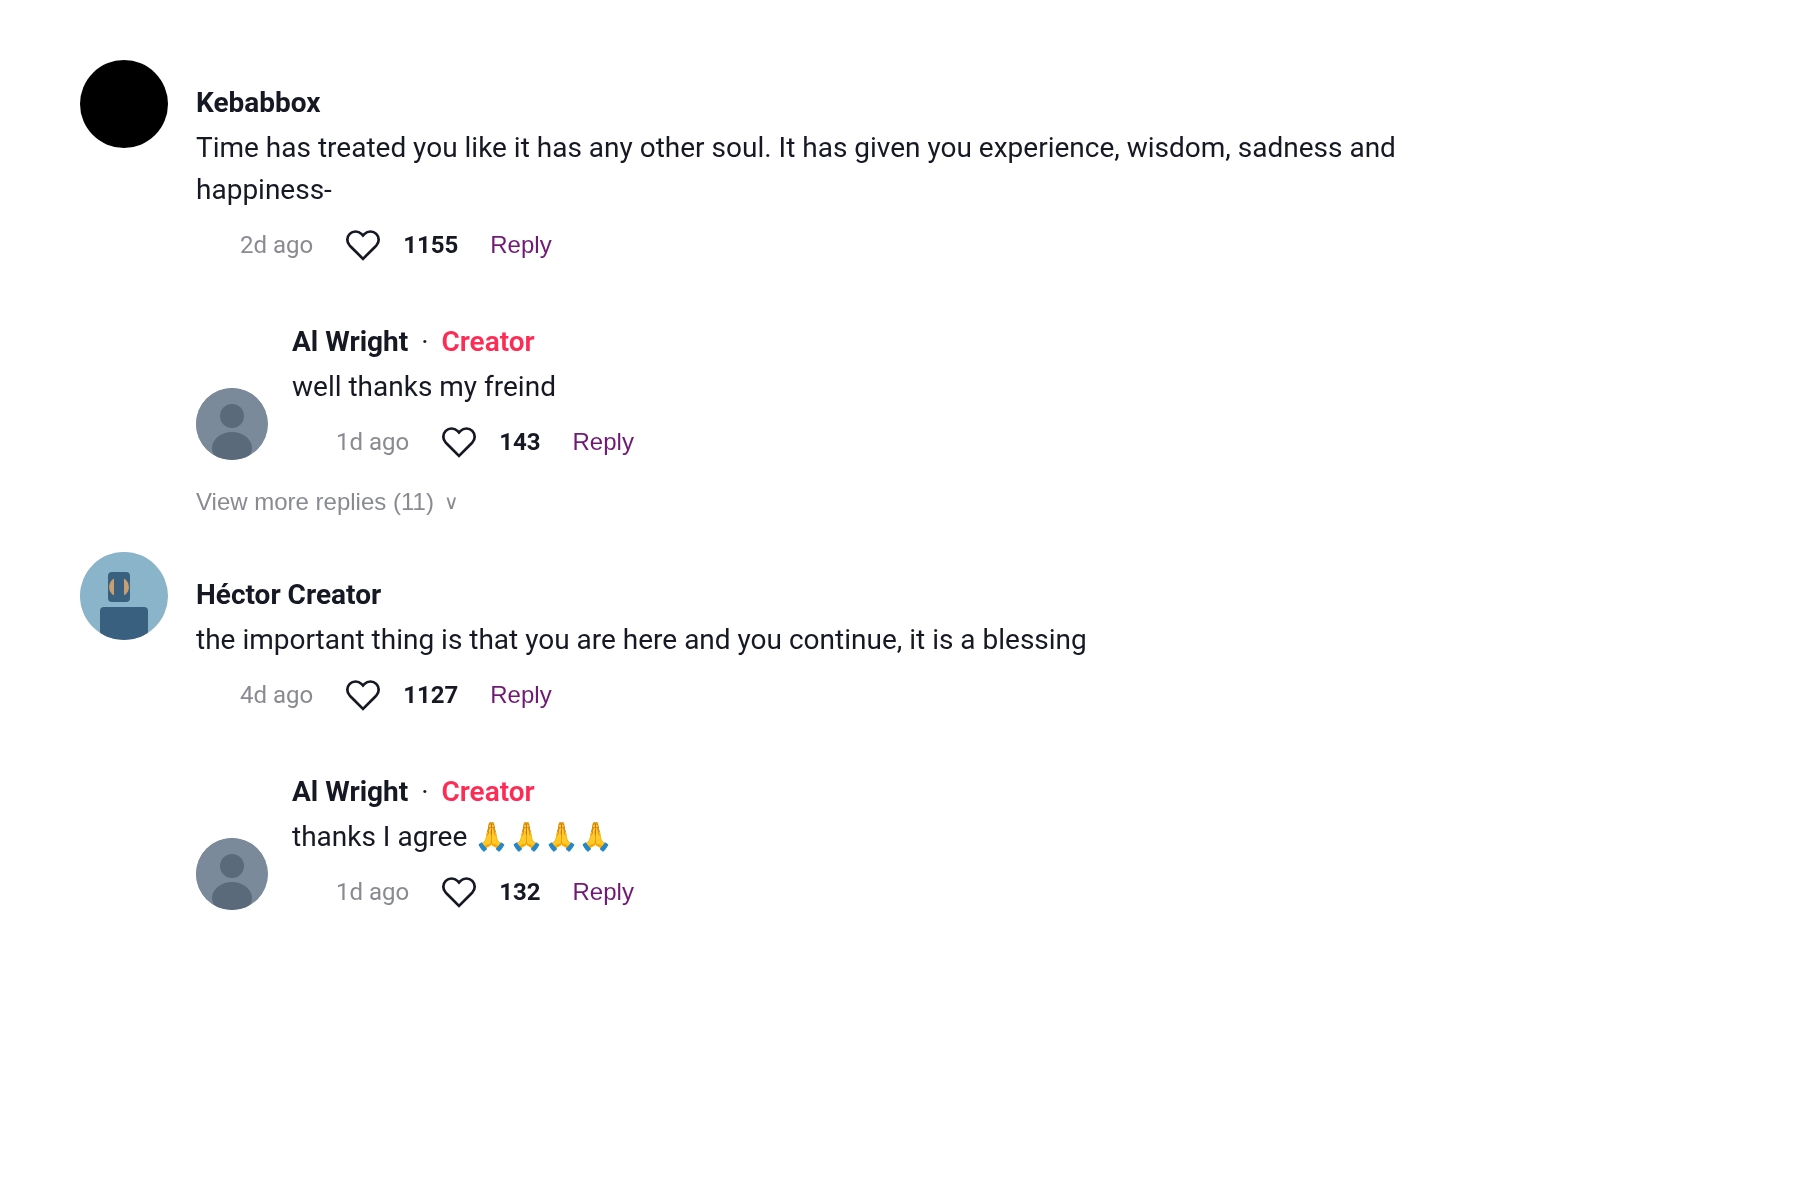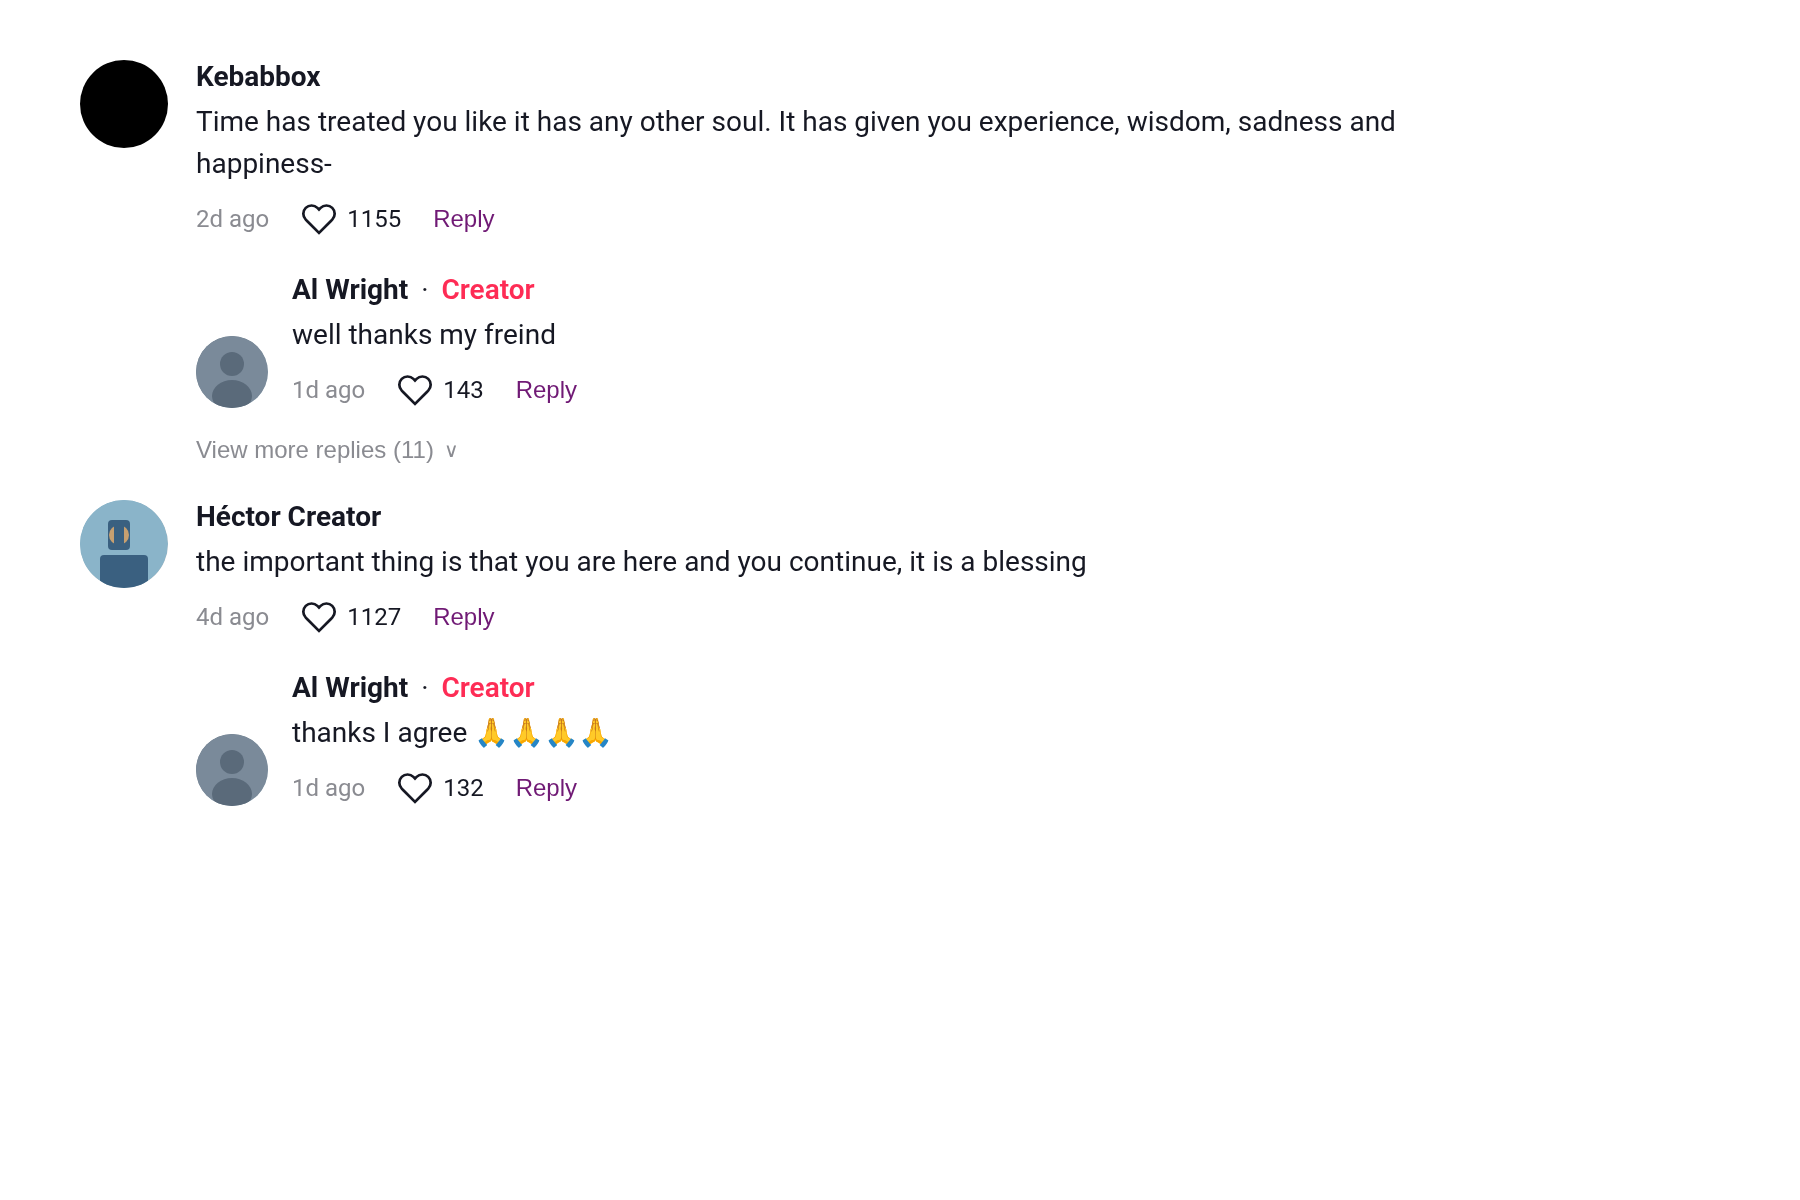--- a/index.html
+++ b/index.html
@@ -48,20 +48,21 @@
 
     .comment-content {
       flex: 1;
     }
 
     .comment-username {
       font-size: 28px;
       font-weight: 700;
       color: #161823;
       margin-bottom: 8px;
+      margin-top: 26px;
     }
 
     .comment-username .creator-label {
       color: #fe2c55;
       font-weight: 600;
     }
 
     .comment-username .dot-separator {
       color: #161823;
       font-weight: 400;
@@ -72,31 +73,33 @@
       font-size: 28px;
       color: #161823;
       line-height: 1.5;
       margin-bottom: 16px;
     }
 
     .comment-meta {
       display: flex;
       align-items: center;
       gap: 32px;
+      margin-left: 44px;
     }
 
     .comment-time {
       font-size: 24px;
       color: #8a8b91;
     }
 
     .like-section {
       display: flex;
       align-items: center;
-      gap: 10px;
+      gap: 22px;
+      font-weight: bold;
     }
 
     .like-count {
       font-size: 24px;
       color: #161823;
     }
 
     .reply-btn {
       font-size: 24px;
       color: #701a75;

